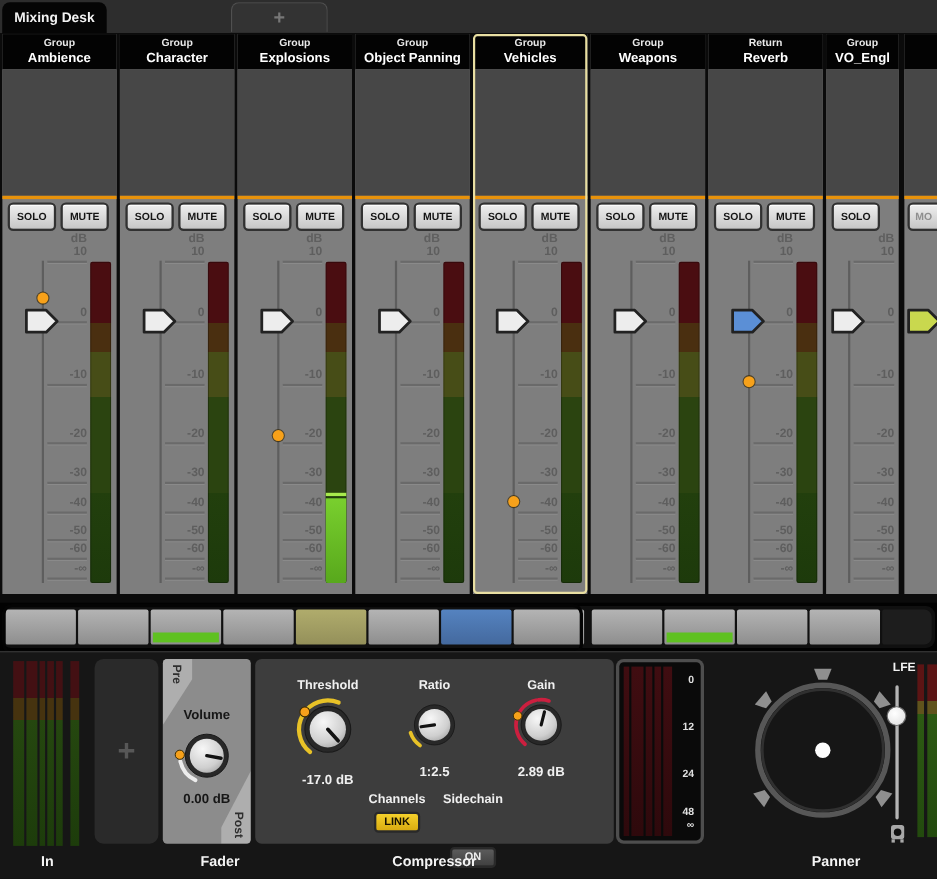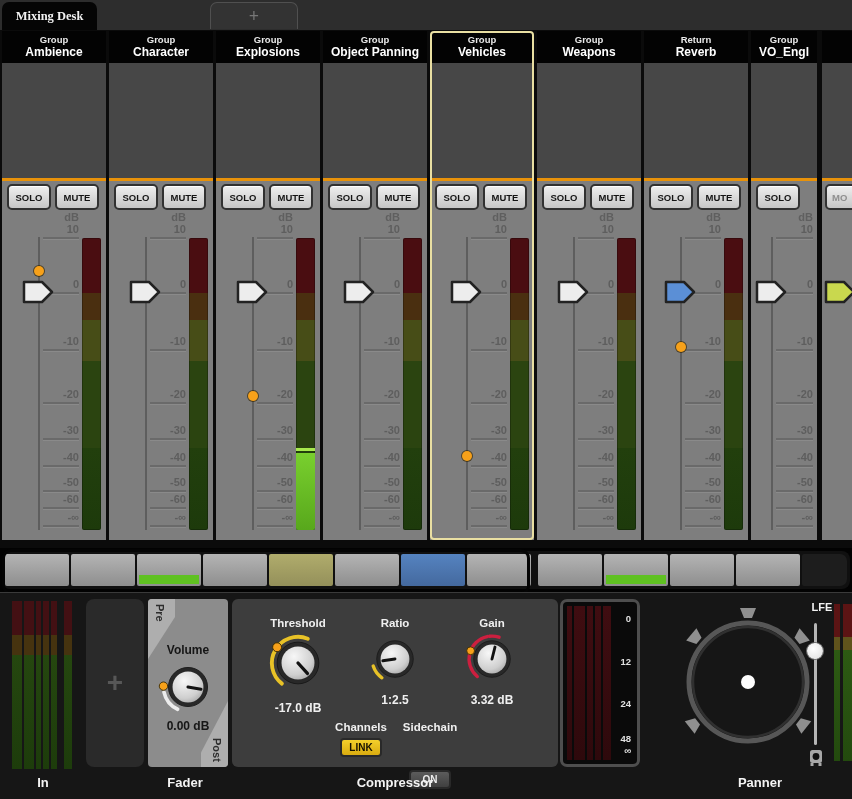--- a/index.html
+++ b/index.html
@@ -2,21 +2,21 @@
 <html><head>
 <meta charset="utf-8">
 <style>
   html,body{margin:0;padding:0;background:#000;}
   #app{position:relative;width:852px;height:799px;background:#0b0b0b;overflow:hidden;
        font-family:"Liberation Sans",sans-serif;-webkit-font-smoothing:antialiased;}
   
   #tabbar{position:absolute;left:0;top:0;width:852px;height:30px;background:#2d2d2d;}
   .tab{position:absolute;top:2px;height:28px;border-radius:7px 7px 0 0;
        display:flex;align-items:center;justify-content:center;
-       font-size:12.5px;font-weight:bold;color:#f2f2f2;font-family:Liberation Serif, serif;}
+       font-size:12.5px;font-weight:bold;color:#f2f2f2;}
   .tab.active{background:#050505;}
   .tab.inactive{background:#3a3a3a;}
   .tab.addtab{background:#333;border:1px solid #505050;border-bottom:none;color:#777;
        font-size:18px;height:26px;}
   
   #strips-area{position:absolute;left:0;top:30px;width:852px;height:518px;background:#0b0b0b;}
   #strips-pane{position:absolute;left:2px;top:1px;width:816px;height:509px;display:flex;gap:3px;overflow:hidden;}
   #pinned-pane{position:absolute;left:822px;top:1px;width:30px;height:509px;overflow:hidden;}
   .strip{position:relative;width:104px;height:509px;flex:0 0 auto;background:#7e7e7e;}
   .strip.clipped{width:66px;}
@@ -481,21 +481,21 @@
               </radialGradient>
             </defs>
             <path d="M -11.41 24.47 A 27 27 0 0 1 -26.41 5.61" fill="none" stroke="#ececec" stroke-width="4" stroke-linecap="round"></path>
             <circle r="21.5" fill="#282828" stroke="#191919" stroke-width="1"></circle>
             <circle r="17" fill="url(#kg0)"></circle>
             <line x1="0" y1="0" x2="14.28" y2="2.52" stroke="#121212" stroke-width="3.4" stroke-linecap="round"></line>
             <circle cx="-26.98" cy="-0.94" r="4.6" fill="#f7a11a" stroke="#3a2a00" stroke-width="1"></circle>
           </svg></div>
       <div id="volume-value">0.00 dB</div>
     </div>
-    <div class="section-label" style="left:145px;width:80px;">Fader</div>
+    <div class="section-label" style="left:160px;width:80px;">Fader</div>
 
     <div id="comp-panel">
       <div id="comp-knobs">
           <div class="knob-block">
             <div class="knob-label">Threshold</div>
             <div><svg width="64" height="64" viewBox="-33 -33 66 66">
                 <defs>
                   <radialGradient id="kg1" cx="38%" cy="30%" r="80%">
         <stop offset="0%" stop-color="#f7f7f7"></stop>
                     <stop offset="70%" stop-color="#cfcfcf"></stop>
@@ -537,21 +537,21 @@
         <stop offset="100%" stop-color="#a6a6a6"></stop>
                   </radialGradient>
                 </defs>
                 <path d="M -17.36 20.68 A 27 27 0 0 1 -5.61 -26.41" fill="none" stroke="#cc1f3f" stroke-width="4" stroke-linecap="round"></path>
                 <path d="M -2.82 -26.85 A 27 27 0 0 1 8.34 -25.68" fill="none" stroke="#cc1f3f" stroke-width="4" stroke-linecap="round"></path>
                 <circle r="21.5" fill="#282828" stroke="#191919" stroke-width="1"></circle>
                 <circle r="17" fill="url(#kg5)"></circle>
                 <line x1="0" y1="0" x2="3.51" y2="-14.07" stroke="#121212" stroke-width="3.4" stroke-linecap="round"></line>
                 <circle cx="-25.21" cy="-9.68" r="4.6" fill="#f7a11a" stroke="#3a2a00" stroke-width="1"></circle>
               </svg></div>
-            <div class="knob-value">3.32 dB</div>
+            <div class="knob-value">2.89 dB</div>
           </div>
         </div>
       <div class="comp-toggle" style="left:93px;">
         <div class="toggle-label">Channels</div>
         <div id="link-btn" class="toggle-btn">
             <span>LINK</span>
           </div>
       </div>
       <div class="comp-toggle" style="left:162px;">
         <div class="toggle-label">Sidechain</div>

